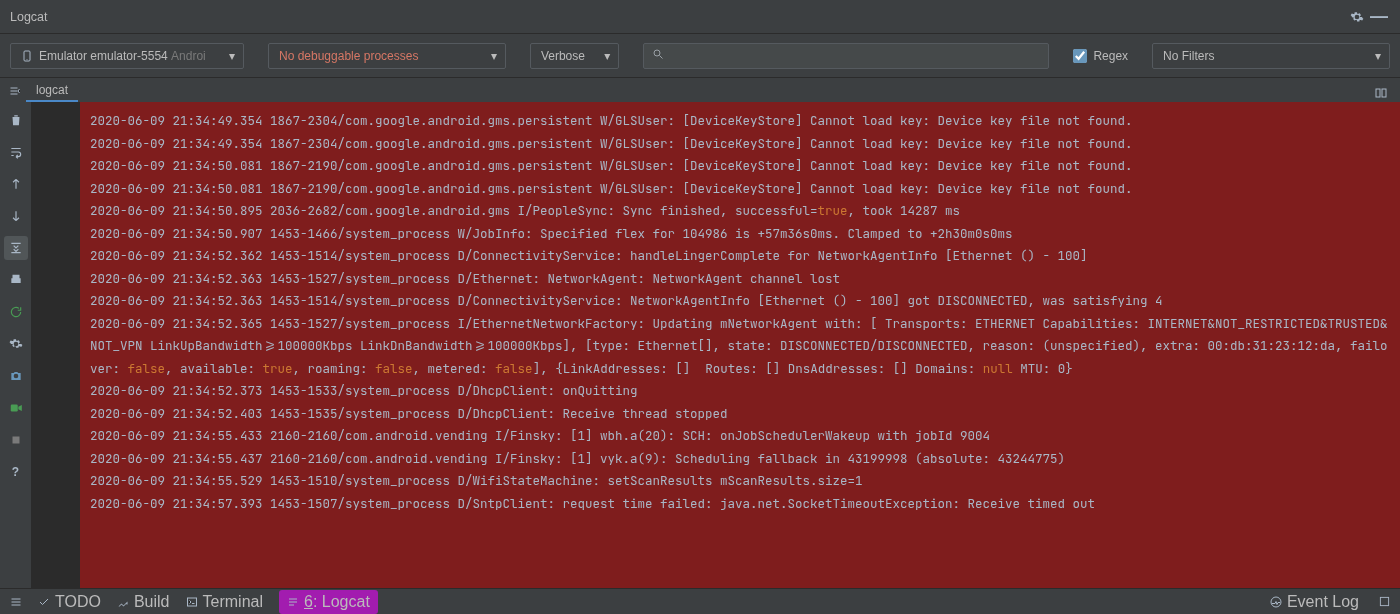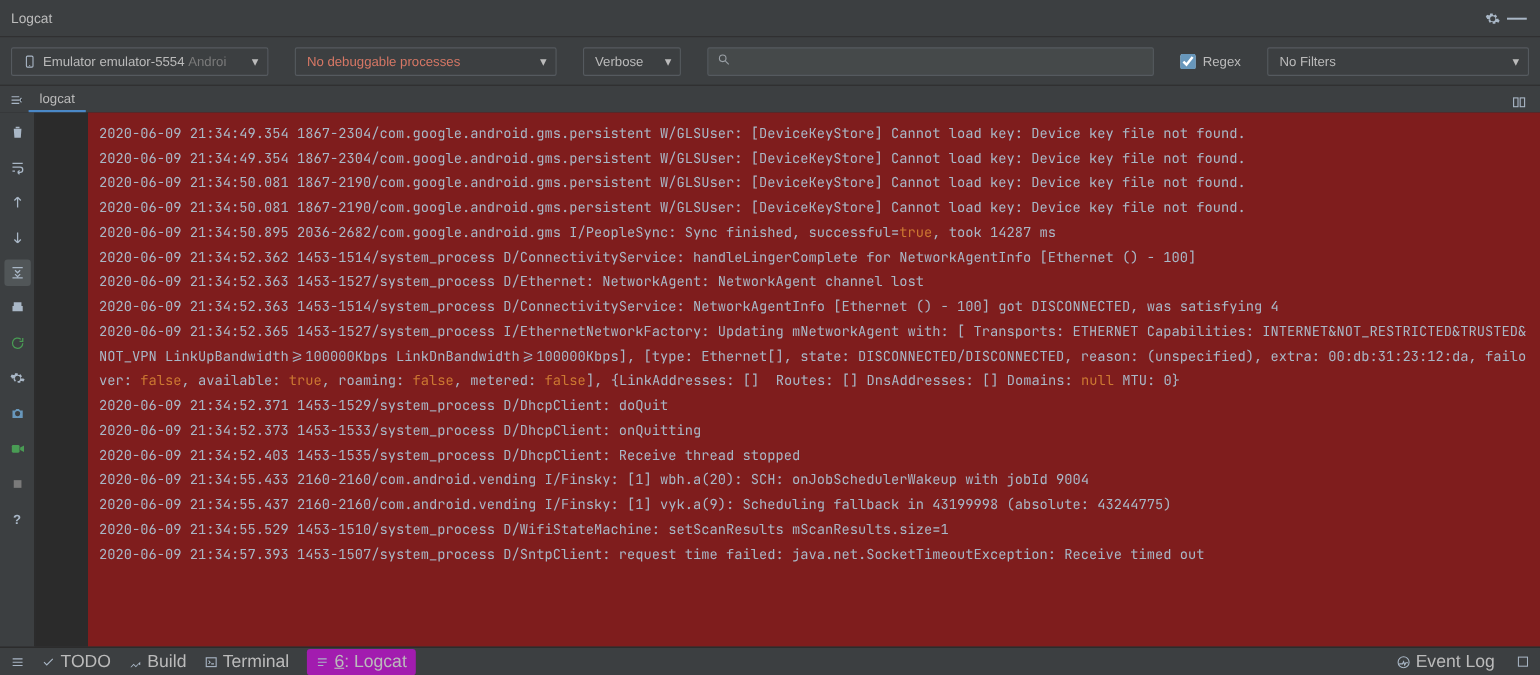--- a/index.html
+++ b/index.html
@@ -300,25 +300,25 @@
         <span style="color:#a9b7c6;font-weight:bold;">?</span>
       </div>
   </div>
 
   <div class="logarea" id="logarea">
       <div class="logline">2020-06-09 21:34:49.354 1867-2304/com.google.android.gms.persistent W/GLSUser: [DeviceKeyStore] Cannot load key: Device key file not found.</div>
       <div class="logline">2020-06-09 21:34:49.354 1867-2304/com.google.android.gms.persistent W/GLSUser: [DeviceKeyStore] Cannot load key: Device key file not found.</div>
       <div class="logline">2020-06-09 21:34:50.081 1867-2190/com.google.android.gms.persistent W/GLSUser: [DeviceKeyStore] Cannot load key: Device key file not found.</div>
       <div class="logline">2020-06-09 21:34:50.081 1867-2190/com.google.android.gms.persistent W/GLSUser: [DeviceKeyStore] Cannot load key: Device key file not found.</div>
       <div class="logline">2020-06-09 21:34:50.895 2036-2682/com.google.android.gms I/PeopleSync: Sync finished, successful=<span class="hl-y">true</span>, took 14287 ms</div>
+      <div class="logline">2020-06-09 21:34:50.907 1453-1466/system_process W/JobInfo: Specified flex for 104986 is +57m36s0ms. Clamped to +2h30m0s0ms</div>
       <div class="logline">2020-06-09 21:34:52.362 1453-1514/system_process D/ConnectivityService: handleLingerComplete for NetworkAgentInfo [Ethernet () - 100]</div>
       <div class="logline">2020-06-09 21:34:52.363 1453-1527/system_process D/Ethernet: NetworkAgent: NetworkAgent channel lost</div>
       <div class="logline">2020-06-09 21:34:52.363 1453-1514/system_process D/ConnectivityService: NetworkAgentInfo [Ethernet () - 100] got DISCONNECTED, was satisfying 4</div>
       <div class="logline">2020-06-09 21:34:52.365 1453-1527/system_process I/EthernetNetworkFactory: Updating mNetworkAgent with: [ Transports: ETHERNET Capabilities: INTERNET&amp;NOT_RESTRICTED&amp;TRUSTED&amp;NOT_VPN LinkUpBandwidth&gt;=100000Kbps LinkDnBandwidth&gt;=100000Kbps], [type: Ethernet[], state: DISCONNECTED/DISCONNECTED, reason: (unspecified), extra: 00:db:31:23:12:da, failover: <span class="hl-y">false</span>, available: <span class="hl-y">true</span>, roaming: <span class="hl-y">false</span>, metered: <span class="hl-y">false</span>], {LinkAddresses: []  Routes: [] DnsAddresses: [] Domains: <span class="hl-y">null</span> MTU: 0}</div>
-      <div class="logline">2020-06-09 21:34:52.371 1453-1529/system_process D/DhcpClient: doQuit</div>
       <div class="logline">2020-06-09 21:34:52.373 1453-1533/system_process D/DhcpClient: onQuitting</div>
       <div class="logline">2020-06-09 21:34:52.403 1453-1535/system_process D/DhcpClient: Receive thread stopped</div>
       <div class="logline">2020-06-09 21:34:55.433 2160-2160/com.android.vending I/Finsky: [1] wbh.a(20): SCH: onJobSchedulerWakeup with jobId 9004</div>
       <div class="logline">2020-06-09 21:34:55.437 2160-2160/com.android.vending I/Finsky: [1] vyk.a(9): Scheduling fallback in 43199998 (absolute: 43244775)</div>
       <div class="logline">2020-06-09 21:34:55.529 1453-1510/system_process D/WifiStateMachine: setScanResults mScanResults.size=1</div>
       <div class="logline">2020-06-09 21:34:57.393 1453-1507/system_process D/SntpClient: request time failed: java.net.SocketTimeoutException: Receive timed out</div>
     </div>
 </div>
 
 <div class="bottombar">

